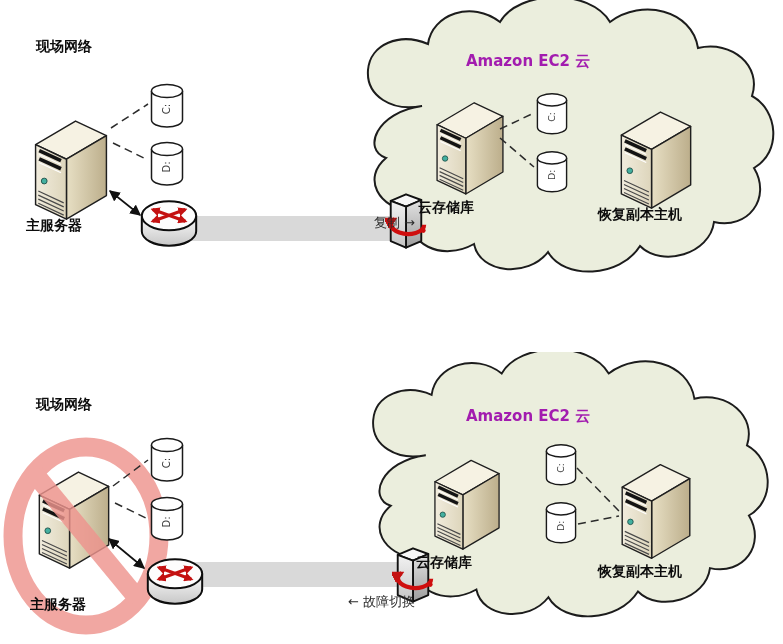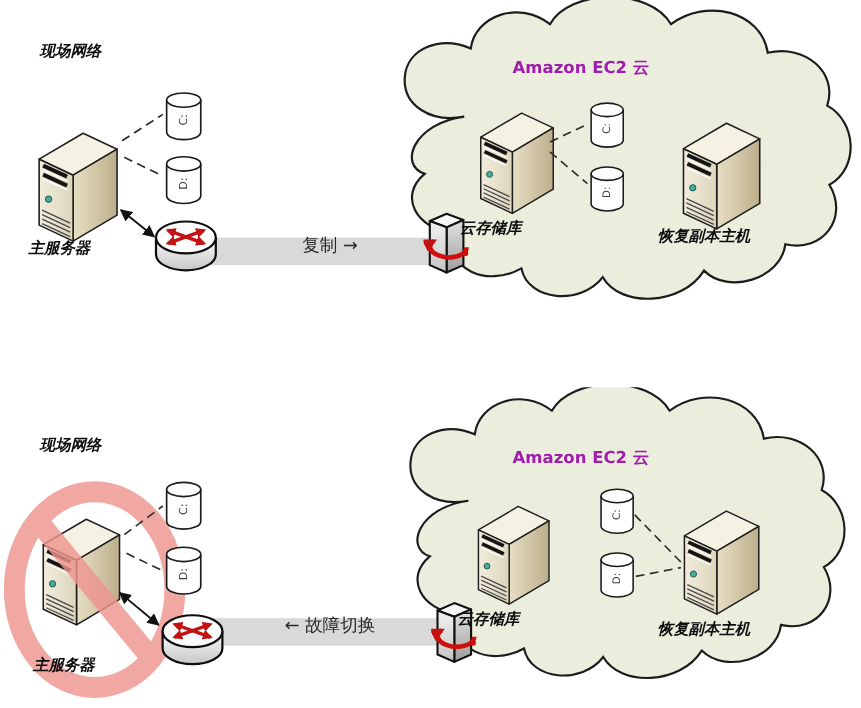--- a/index.html
+++ b/index.html
@@ -1,25 +1,25 @@
 <!DOCTYPE html>
 <html><head>
 <meta charset="utf-8">
 <style>
   html,body{margin:0;padding:0;background:#fff;}
   #canvas{
     position:relative;width:783px;height:644px;background:#ffffff;overflow:hidden;
     font-family:"DejaVu Sans","Liberation Sans",sans-serif;color:#111;
   }
   .abs{position:absolute;}
-  .lbl{font-weight:bold;font-size:14px;color:#0d0d0d;white-space:nowrap;font-style:italic;}
+  .lbl{font-weight:bold;font-size:14px;color:#0d0d0d;white-space:nowrap;}
   .lbl-c{text-align:left;}
   .cloud-title{font-size:15px;color:#a21caf;text-align:left;white-space:nowrap;font-weight:bold;}
   .band{background:#d9d9d9;}
-  .band-text{font-size:16px;line-height:12px;color:#2a2a2a;text-align:center;white-space:nowrap;}
+  .band-text{font-size:13px;line-height:12px;color:#2a2a2a;text-align:right;white-space:nowrap;}
   .fail-x{color:#e01010;font-weight:bold;margin-left:3px;}
   svg{display:block;overflow:visible;}
   .noptr{pointer-events:none;}
 </style>
 </head>
 <body>
 
 <svg width="0" height="0" style="position:absolute" aria-hidden="true">
   <defs>
     <linearGradient id="gFront" x1="0" y1="0" x2="1" y2="0">
@@ -212,21 +212,21 @@
     <svg class="abs" style="left:617px;top:456px" width="78" height="104" viewBox="0 0 90 120">
         <use href="#sym-server"></use>
       </svg>
 
     <div class="abs lbl" style="left:36px;top:396px">现场网络</div>
     <div class="abs lbl lbl-c" style="left:30px;top:596px;width:96px">主服务器</div>
     <div class="abs cloud-title" style="left:466px;top:407px;width:175px">Amazon EC2 云</div>
     <div class="abs lbl lbl-c" style="left:416px;top:554px;width:104px">云存储库</div>
     <div class="abs lbl lbl-c" style="left:598px;top:563px;width:118px">恢复副本主机</div>
 
-    <div class="abs band-text" style="left:185px;top:563px;width:230px">
+    <div class="abs band-text" style="left:185px;top:596px;width:230px">
       <div>← 故障切换</div>
     </div>
   </section>
 
   <svg class="abs noptr" style="left:0;top:0" width="783" height="644">
     <g stroke="#2b2b2b" stroke-width="1.5" stroke-dasharray="8 5" fill="none">
       <path d="M111,128 L148,104"></path>
       <path d="M113,143 L148,160"></path>
       <path d="M500,129 L534,113"></path>
       <path d="M500,138 L534,167"></path>

